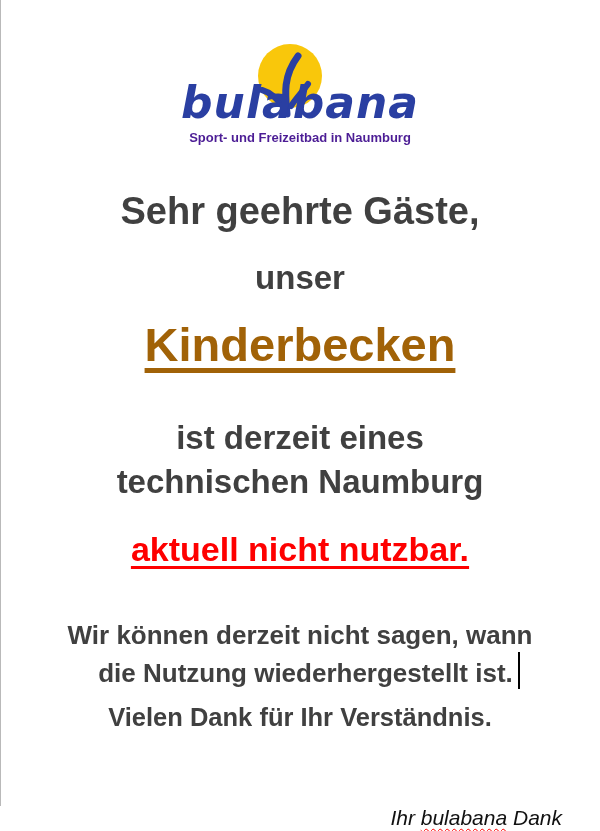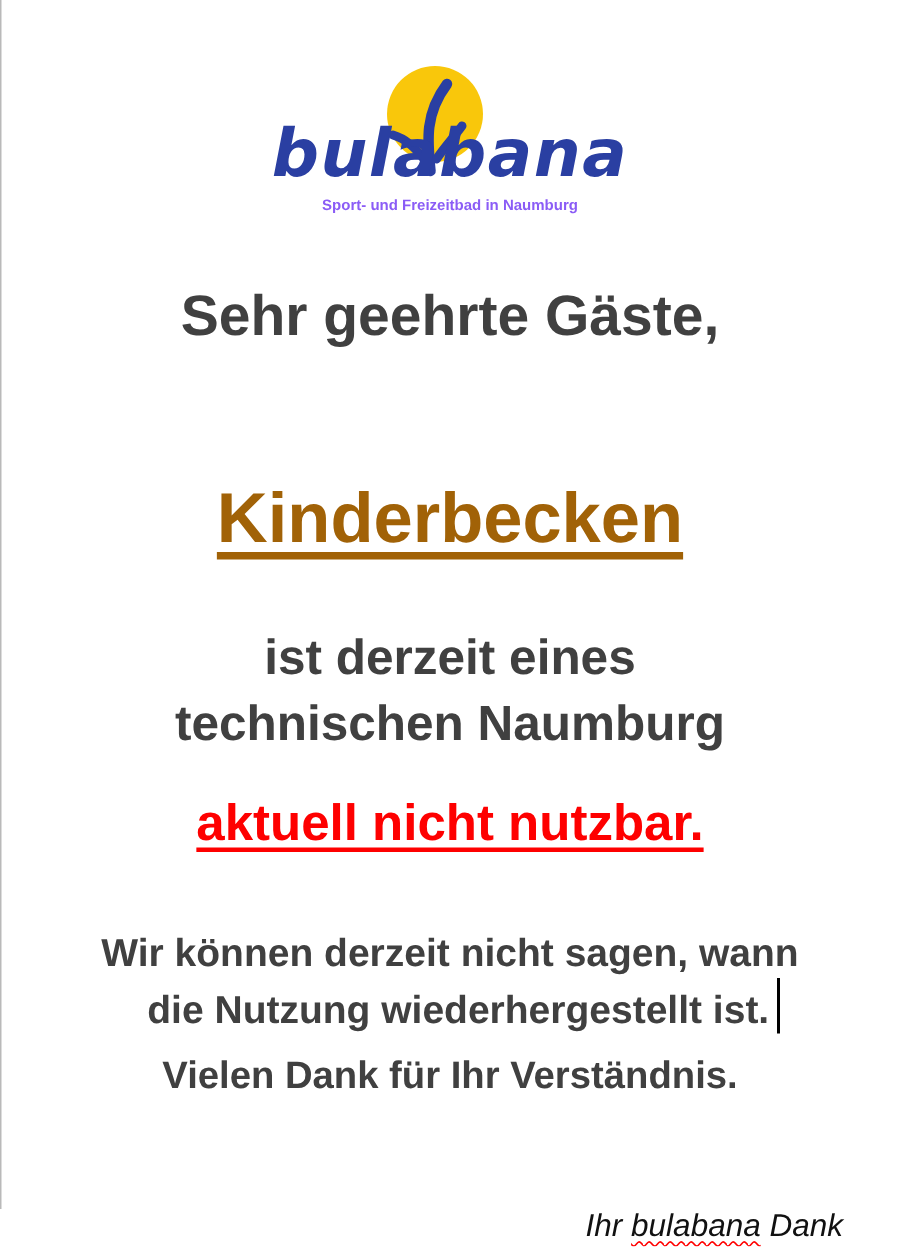--- a/index.html
+++ b/index.html
@@ -21,22 +21,22 @@
     text-align:center;
     font-family:"DejaVu Sans", sans-serif;
     font-style:italic;font-weight:700;
     font-size:44px;line-height:50px;
     letter-spacing:1px;
     color:#2a3fa2;
   }
   .logo-tagline{
     position:absolute;left:0;right:0;top:129px;
     text-align:center;
-    font-weight:700;font-size:10px;line-height:17px;
-    color:#8b5cf6;
+    font-weight:700;font-size:13px;line-height:17px;
+    color:#4c1d95;
   }
   
   .line{
     position:absolute;left:0;right:0;
     text-align:center;
     color:#404040;
     font-weight:700;
     white-space:nowrap;
   }
   .greeting      {top:188px;font-size:38px;line-height:46px;}
@@ -92,20 +92,23 @@
     <path d="M34 72 C27 62 19 56 12 54" fill="none" stroke="#2a3fa2" stroke-width="6" stroke-linecap="round"></path>
     <path d="M41 70 C47 61 53 55 58 48" fill="none" stroke="#2a3fa2" stroke-width="6" stroke-linecap="round"></path>
   </svg>
   <div class="logo-script">bulabana</div>
   <div class="logo-tagline">Sport- und Freizeitbad in Naumburg</div>
 
   <div class="line greeting">
     <span>Sehr geehrte Gäste,</span>
   </div>
 
+  <div class="line intro">
+    <span>unser</span>
+  </div>
 
   <div class="line subject">
     <span>Kinderbecken</span>
   </div>
 
   <div class="line reason1">
     <span>ist derzeit eines</span>
   </div>
 
   <div class="line reason2">

